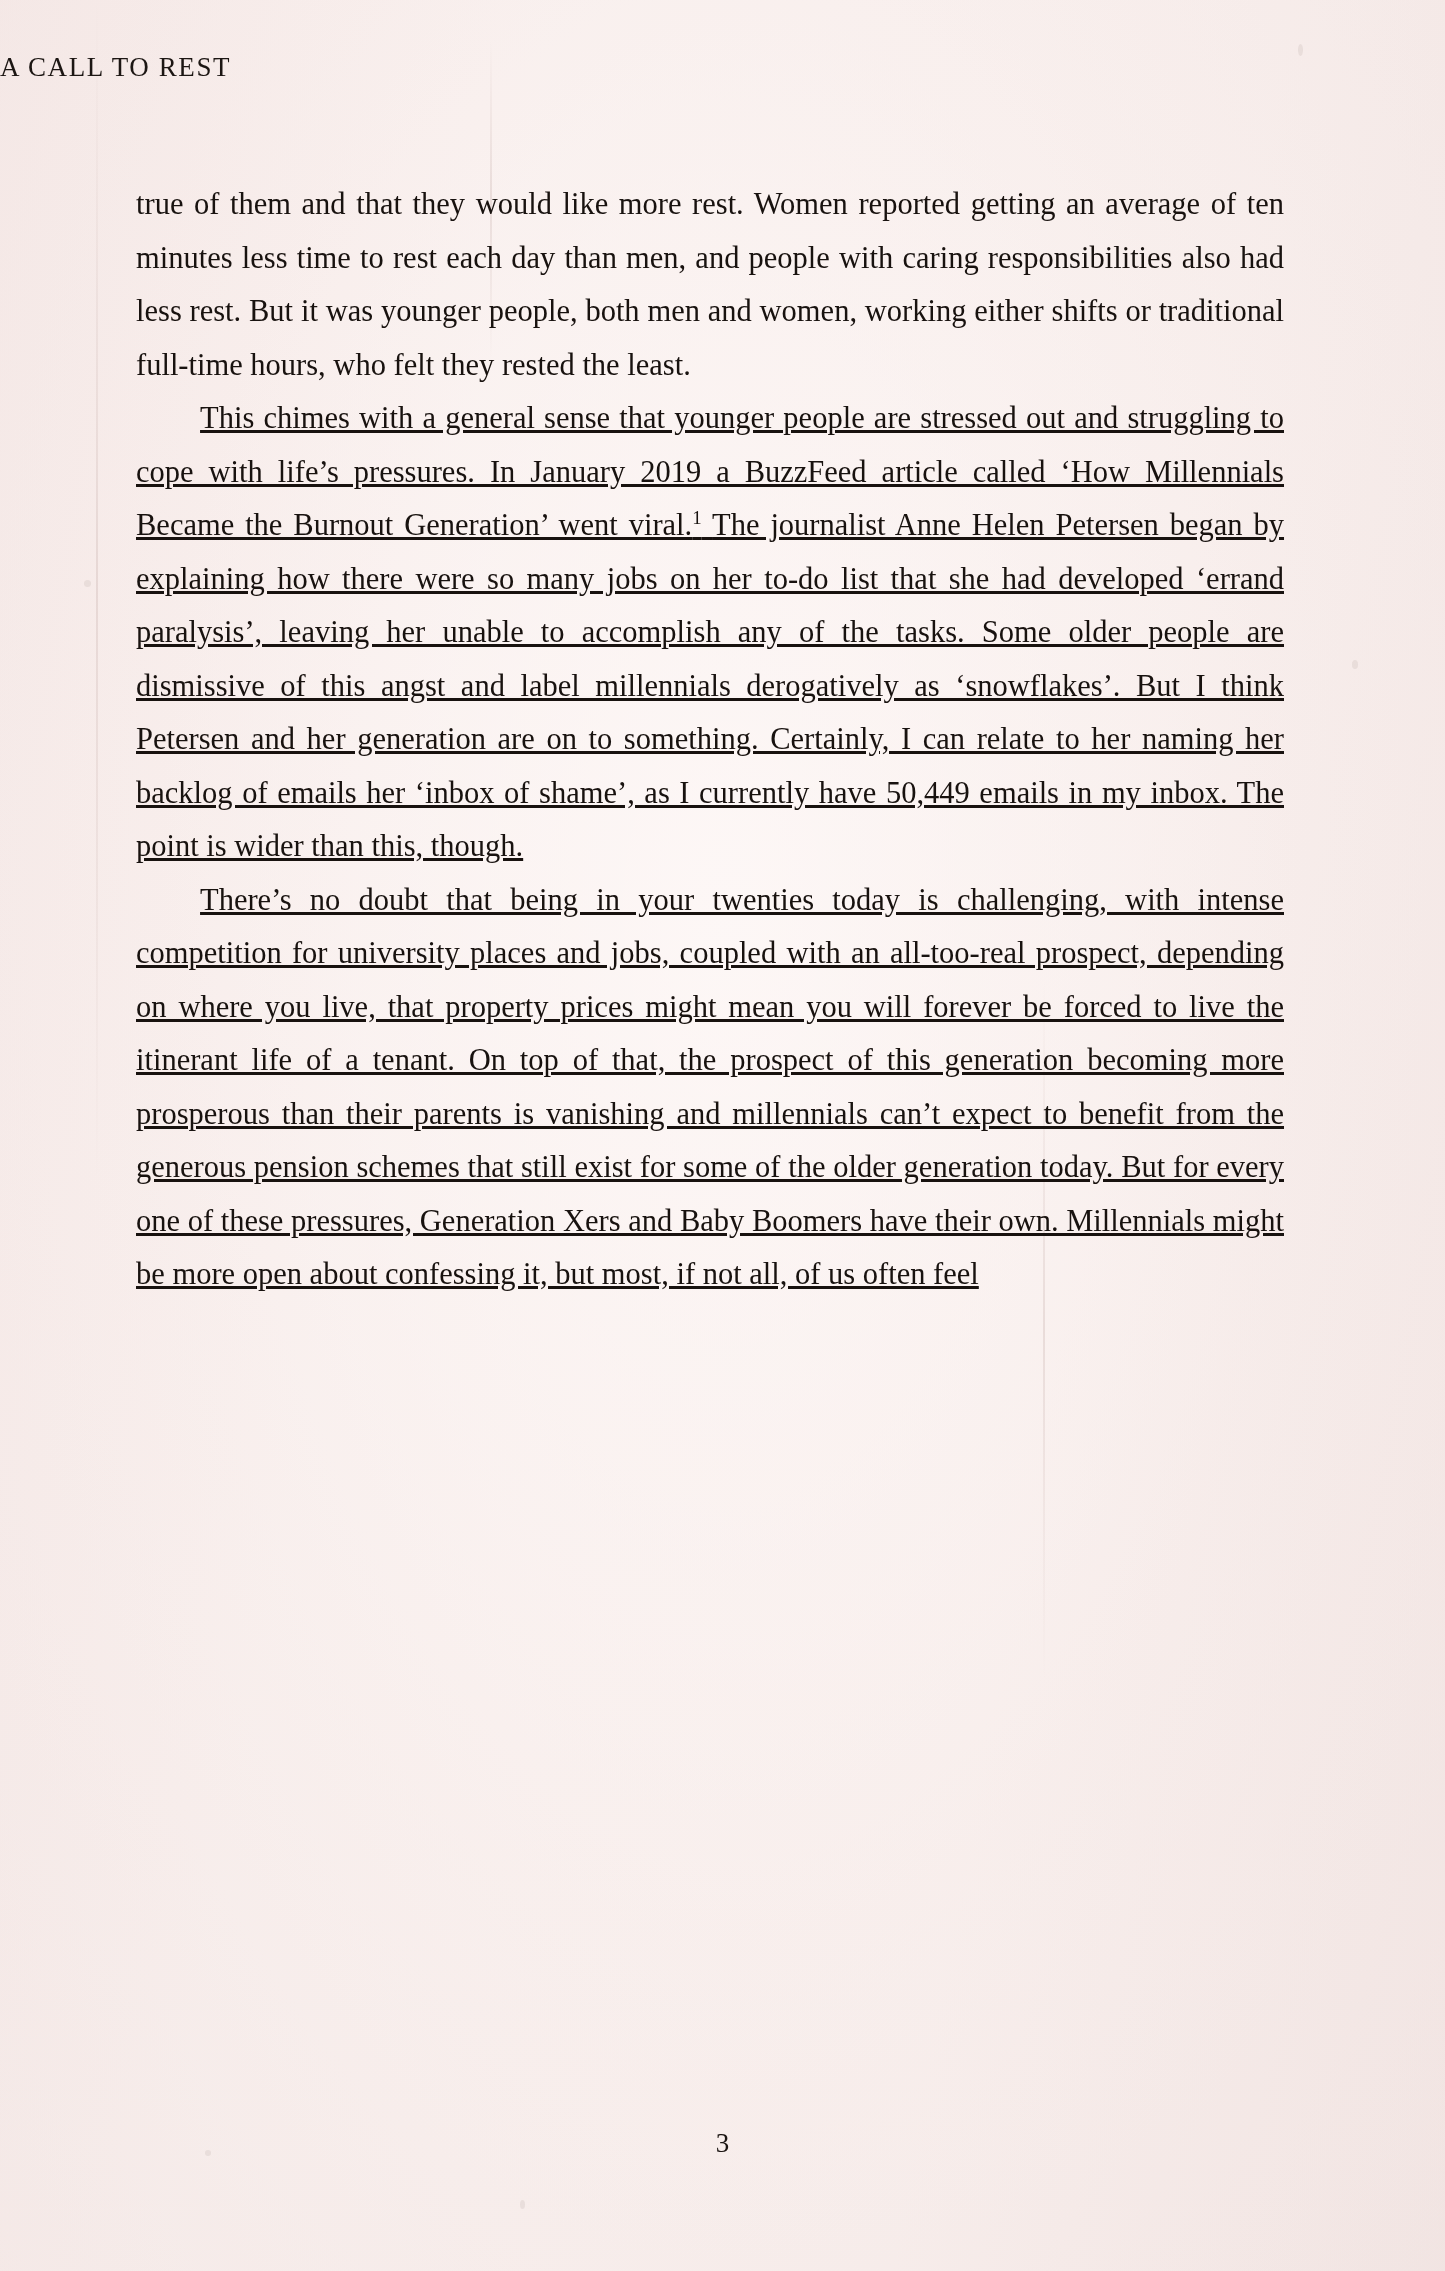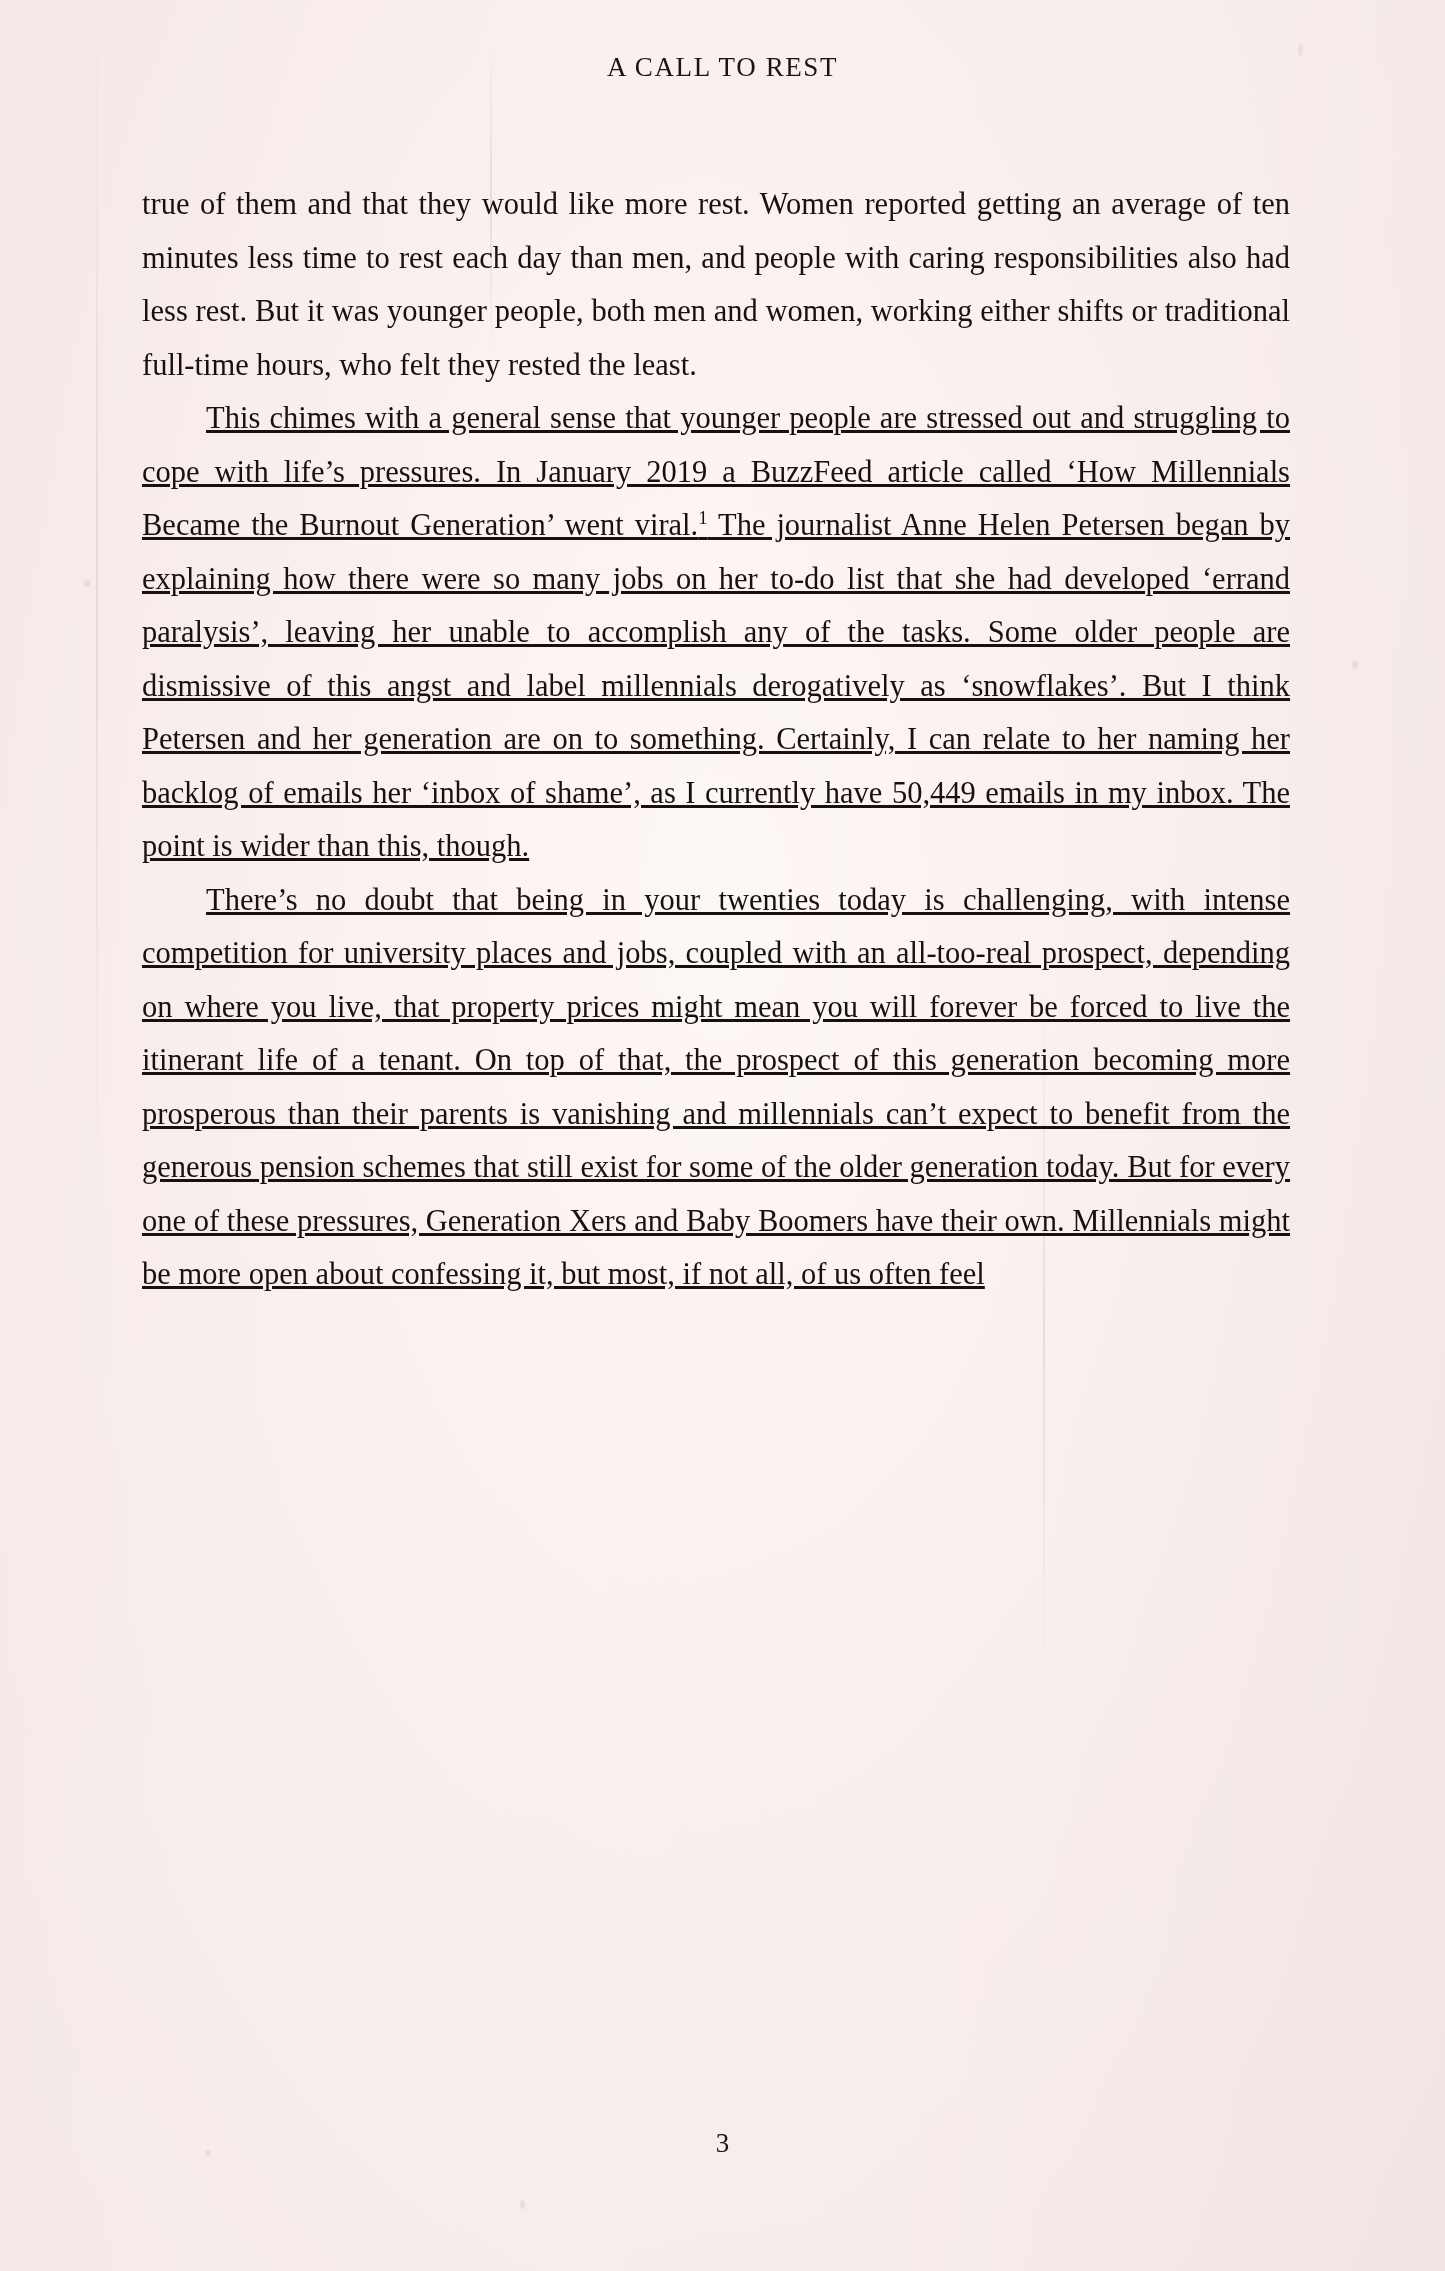--- a/index.html
+++ b/index.html
@@ -42,31 +42,31 @@
     position: absolute;
     inset: 0;
     padding: 0;
   }
 
   .running-head {
     position: absolute;
     top: 52px;
     left: 0;
     right: 0;
-    text-align: center;
+    text-align: left;
     font-size: 27px;
     letter-spacing: 1.6px;
     color: #1c1613;
     font-variant: small-caps;
   }
 
   .body-text {
     position: absolute;
     top: 178px;
-    left: 142px;
+    left: 136px;
     width: 1148px;
     font-size: 30.5px;
     line-height: 53.5px;
     text-align: justify;
     text-justify: inter-word;
     color: #18120f;
   }
 
   .body-text p {
     margin: 0;

